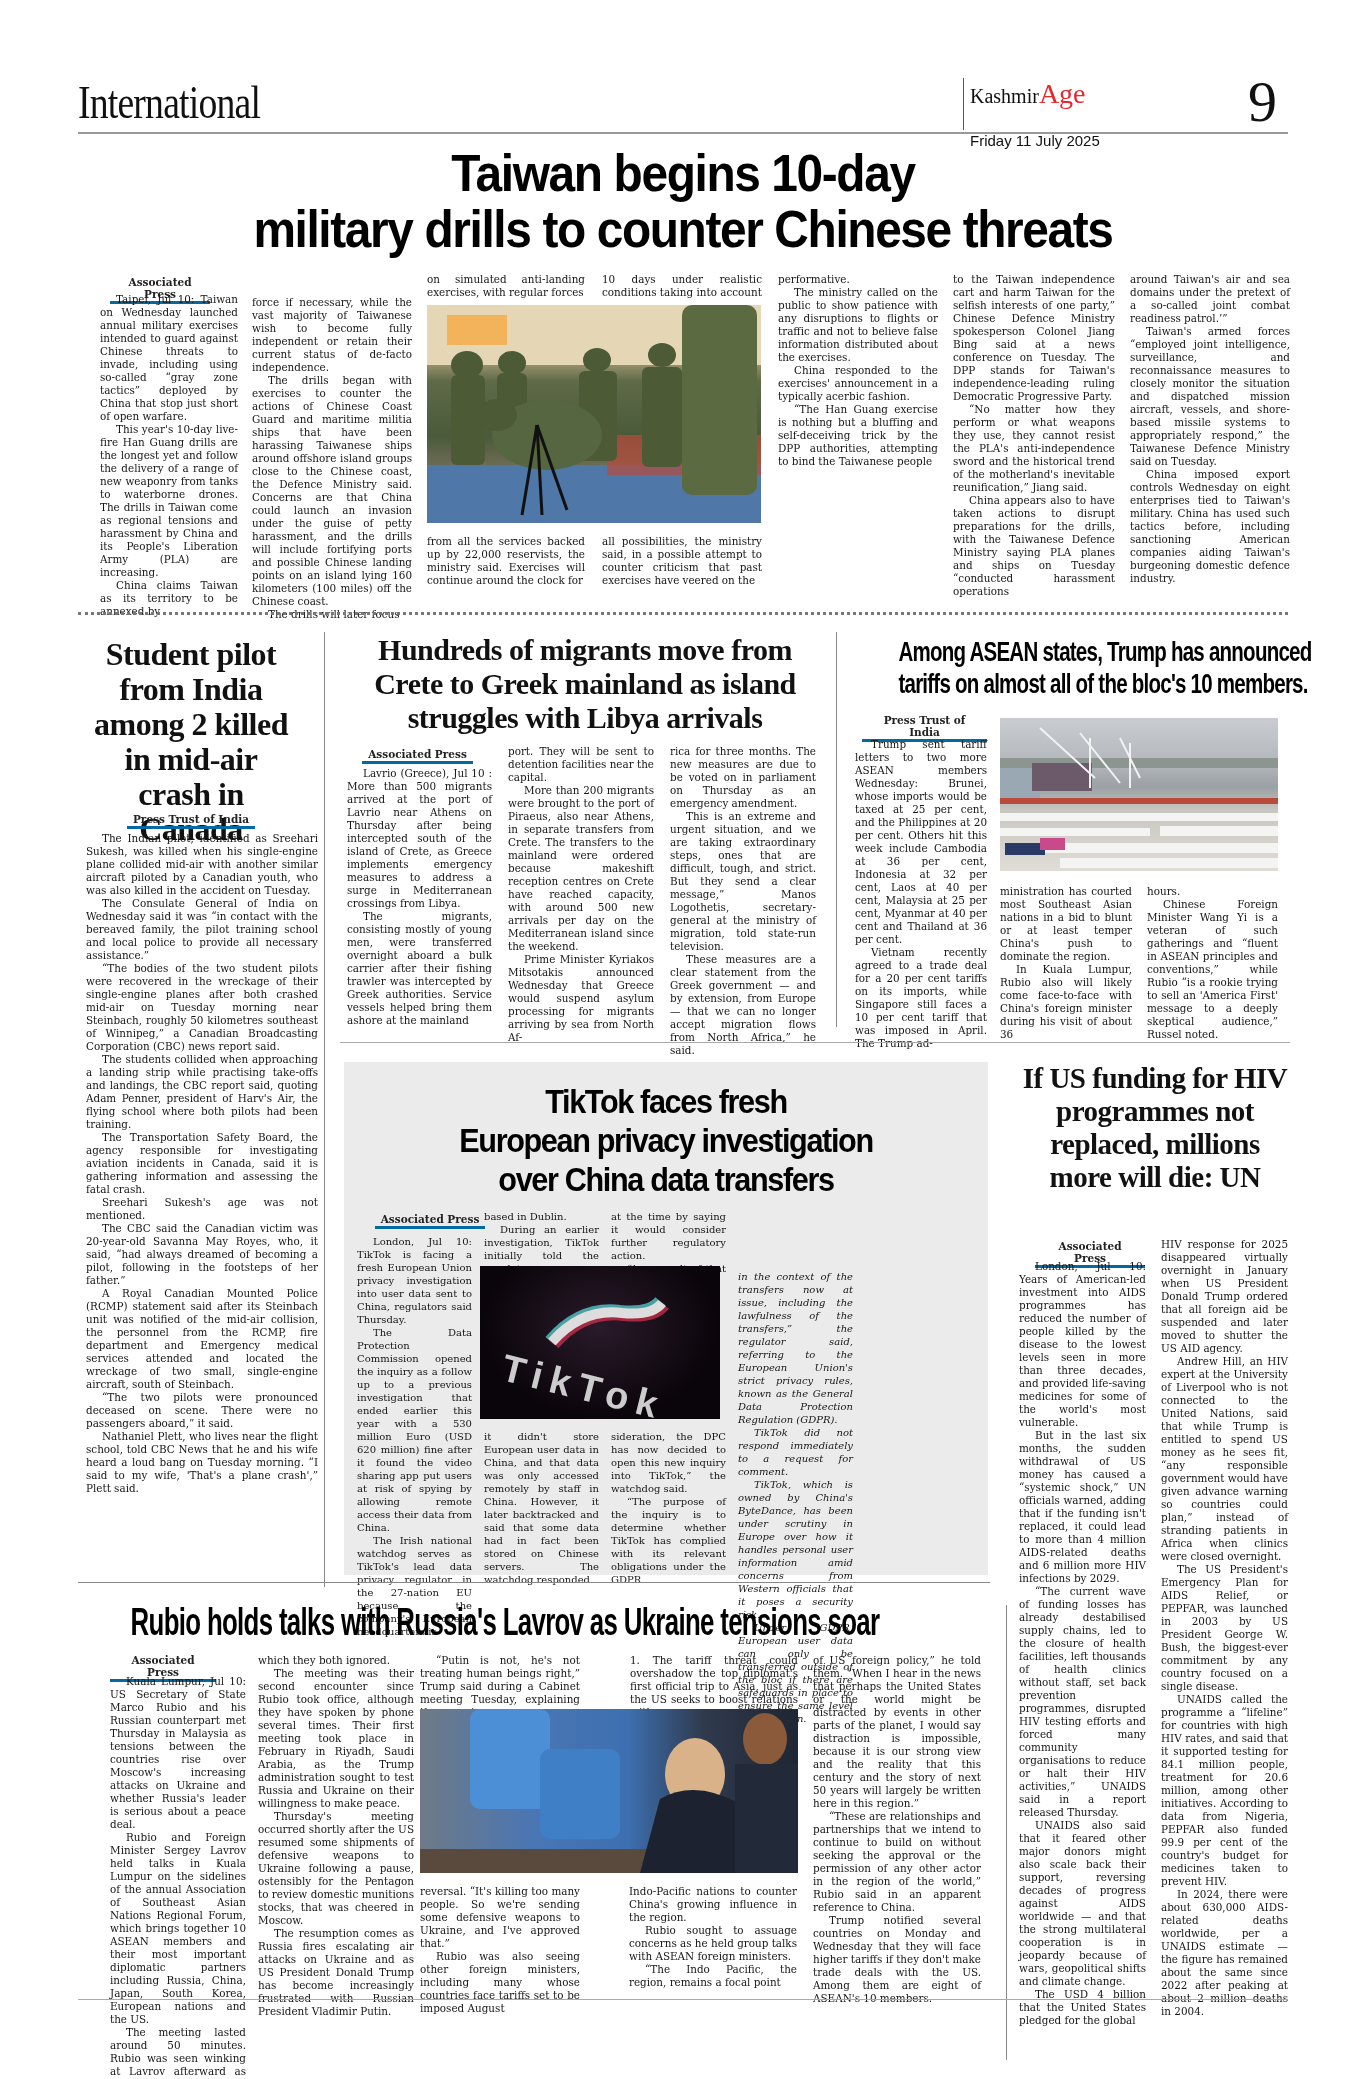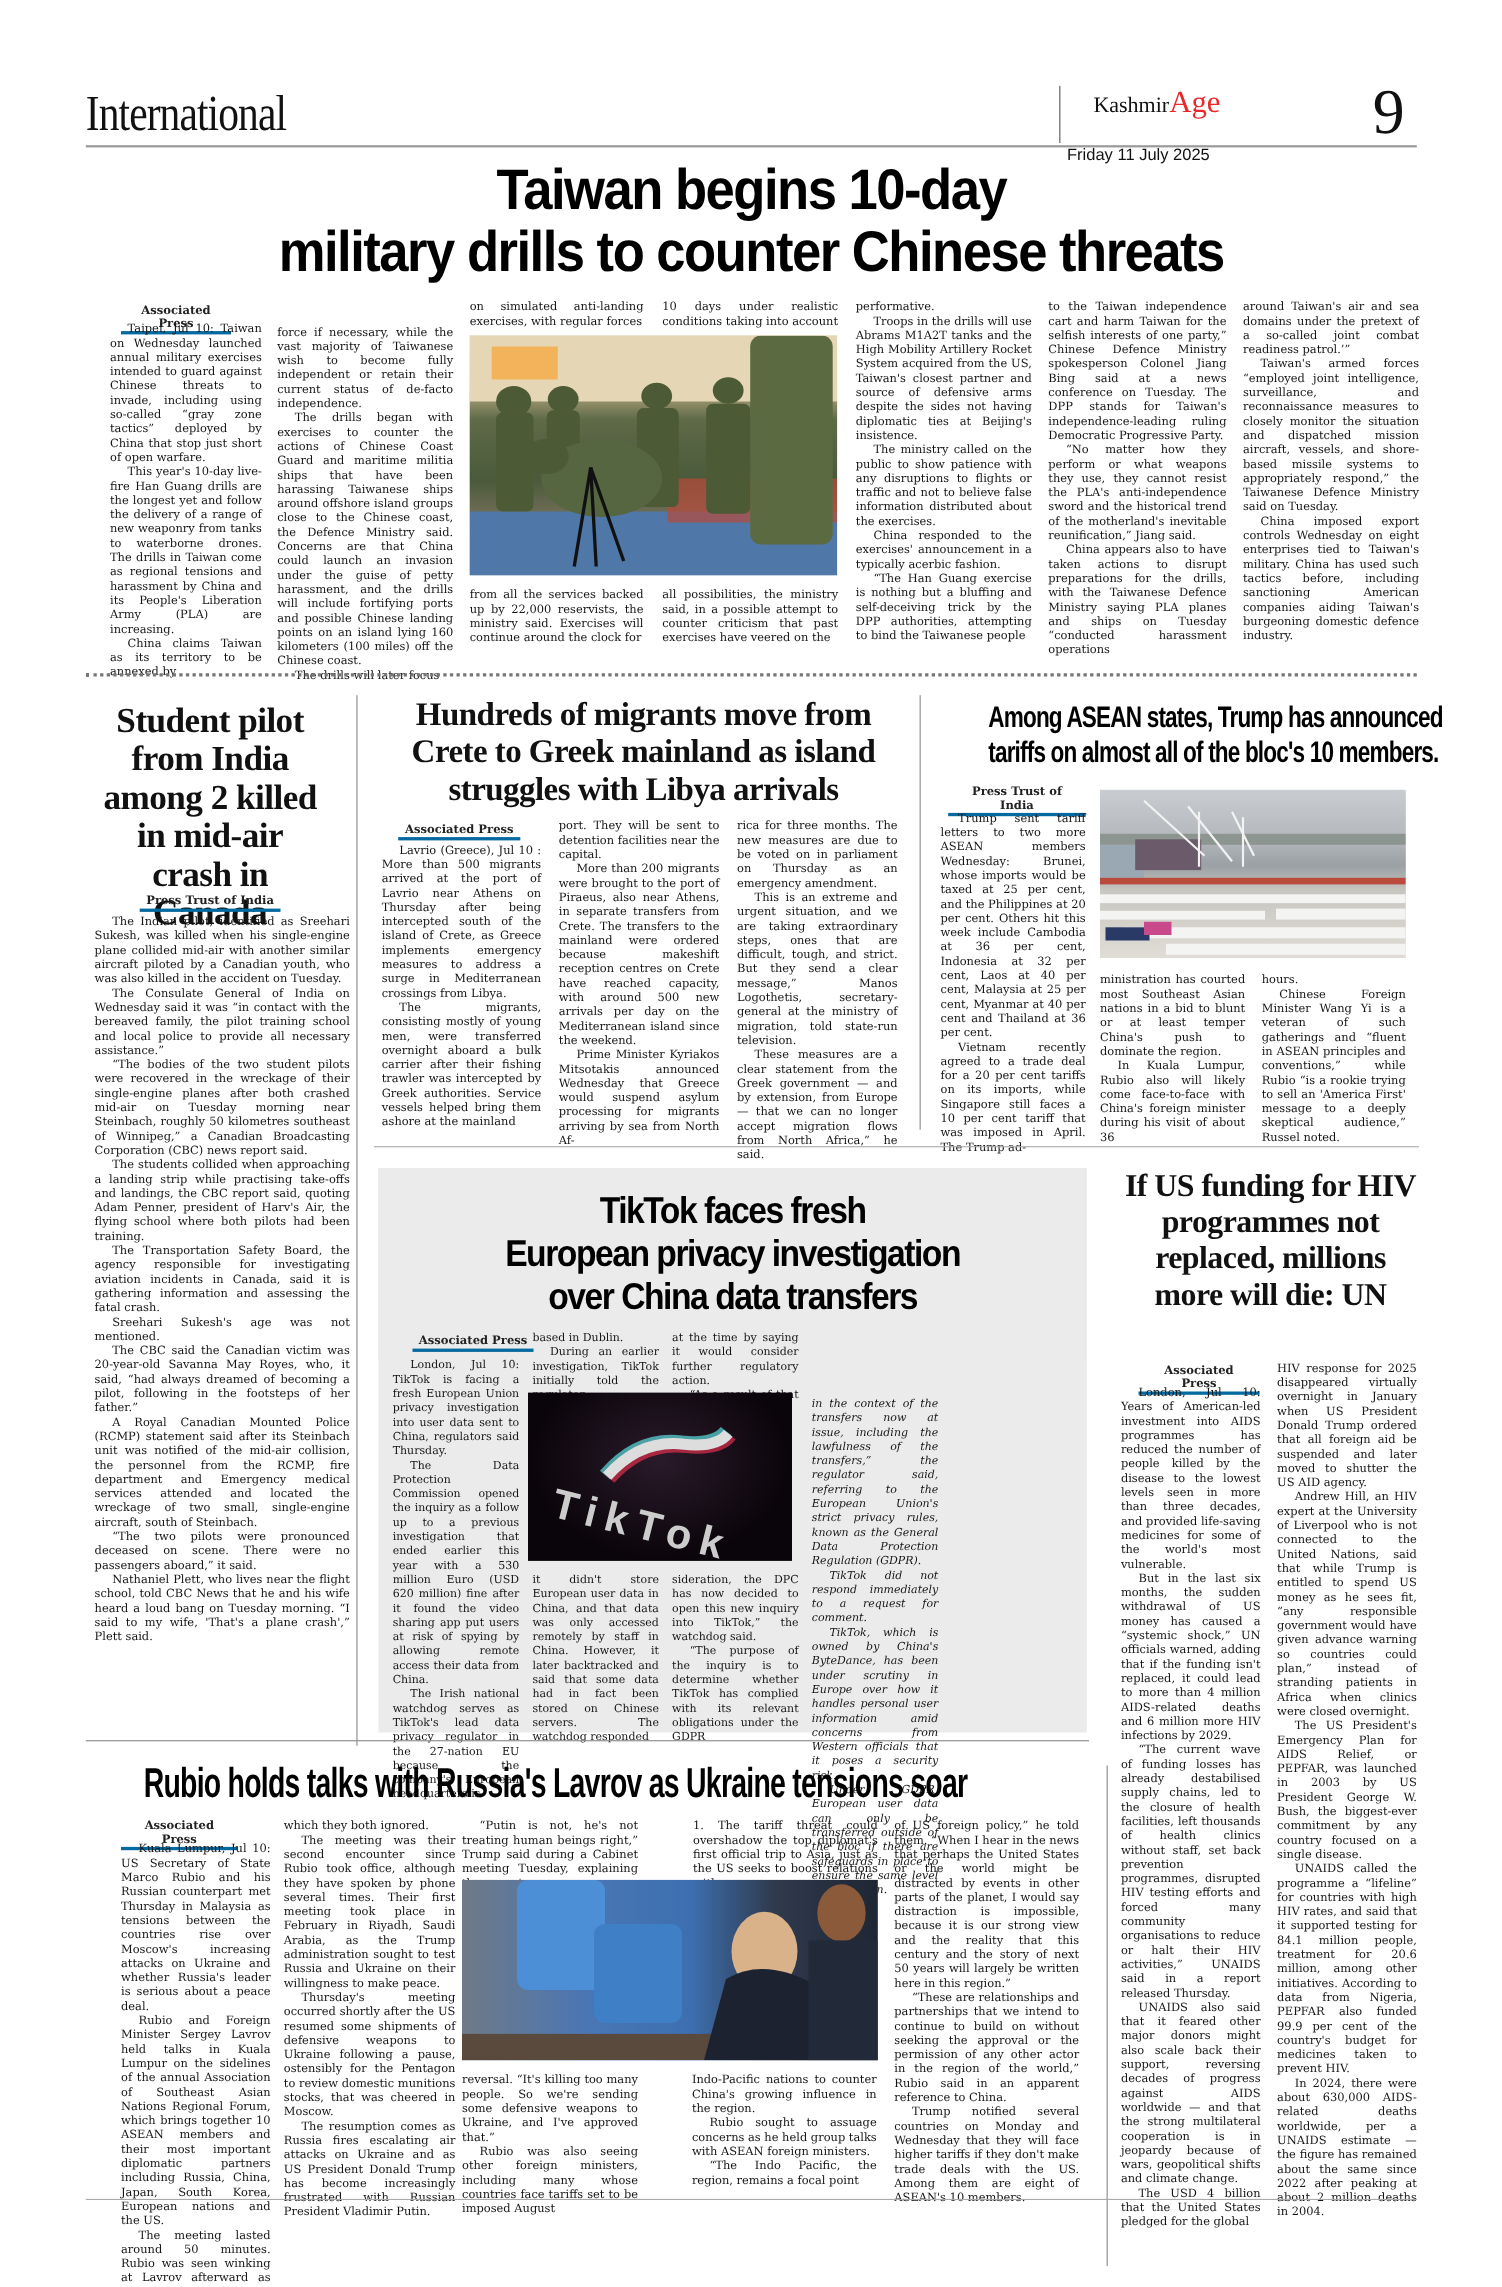--- a/index.html
+++ b/index.html
@@ -17,21 +17,21 @@
   .rule { background: #999; height: 2px; }
   .vrule { background: #888; width: 1px; }
   .dotted { border-top: 3px dotted #777; height: 0; }
   .photo { overflow: hidden; }
 </style>
 </head>
 <body>
 
 <div class="abs" style="left:78px; top:78px; font-family:'Liberation Serif','DejaVu Serif',serif; font-size:46px; line-height:50px; letter-spacing:-1px; transform:scaleX(0.82); transform-origin:left;">International</div>
 <div class="abs vrule" style="left:963px; top:78px; height:52px; background:#555;"></div>
-<div class="abs" style="left:970px; top:78px; font-family:'Liberation Serif','DejaVu Serif',serif; white-space:nowrap;margin-left:24px;">
+<div class="abs" style="left:970px; top:78px; font-family:'Liberation Serif','DejaVu Serif',serif; white-space:nowrap;">
   <span style="font-size:20px; color:#111;">Kashmir</span><span style="font-size:28px; color:#e8282b;">Age</span>
 </div>
 <div class="abs" style="left:970px; top:112px; font-family:'Liberation Sans','DejaVu Sans',sans-serif; font-size:15px; color:#111;margin-top:20px;">Friday 11 July 2025</div>
 <div class="abs" style="left:1248px; top:70px; font-family:'Liberation Serif','DejaVu Serif',serif; font-size:58px; line-height:64px;">9</div>
 <div class="abs rule" style="left:78px; top:132px; width:1210px; height:2px; background:#999;"></div>
 
 <div class="abs head-sans" style="left:78px; top:145px; width:1210px; font-size:52px; line-height:56px;">
   <div style="transform:scaleX(0.92);">Taiwan begins 10-day</div>
   <div style="transform:scaleX(0.92);">military drills to counter Chinese threats</div>
 </div>
@@ -82,21 +82,20 @@
 </div>
 
 <div class="abs txt" style="left:427px; top:535px; width:158px;">
     <p class="noind">from all the services backed up by 22,000 reservists, the ministry said. Exercises will continue around the clock for</p>
   </div>
 <div class="abs txt" style="left:602px; top:535px; width:160px;">
     <p class="noind">all possibilities, the ministry said, in a possible attempt to counter criticism that past exercises have veered on the</p>
   </div>
 <div class="abs txt" style="left:778px; top:273px; width:160px;">
   <p class="noind">performative.</p>
-    <p>Troops in the drills will use Abrams M1A2T tanks and the High Mobility Artillery Rocket System acquired from the US, Taiwan's closest partner and source of defensive arms despite the sides not having diplomatic ties at Beijing's insistence.</p>
     <p>The ministry called on the public to show patience with any disruptions to flights or traffic and not to believe false information distributed about the exercises.</p>
     <p>China responded to the exercises' announcement in a typically acerbic fashion.</p>
     <p>“The Han Guang exercise is nothing but a bluffing and self-deceiving trick by the DPP authorities, attempting to bind the Taiwanese people</p>
 </div>
 <div class="abs txt" style="left:953px; top:273px; width:162px;">
   <p class="noind">to the Taiwan independence cart and harm Taiwan for the selfish interests of one party,” Chinese Defence Ministry spokesperson Colonel Jiang Bing said at a news conference on Tuesday. The DPP stands for Taiwan's independence-leading ruling Democratic Progressive Party.</p>
     <p>“No matter how they perform or what weapons they use, they cannot resist the PLA's anti-independence sword and the historical trend of the motherland's inevitable reunification,” Jiang said.</p>
     <p>China appears also to have taken actions to disrupt preparations for the drills, with the Taiwanese Defence Ministry saying PLA planes and ships on Tuesday “conducted harassment operations</p>
 </div>
 <div class="abs txt" style="left:1130px; top:273px; width:160px;">

